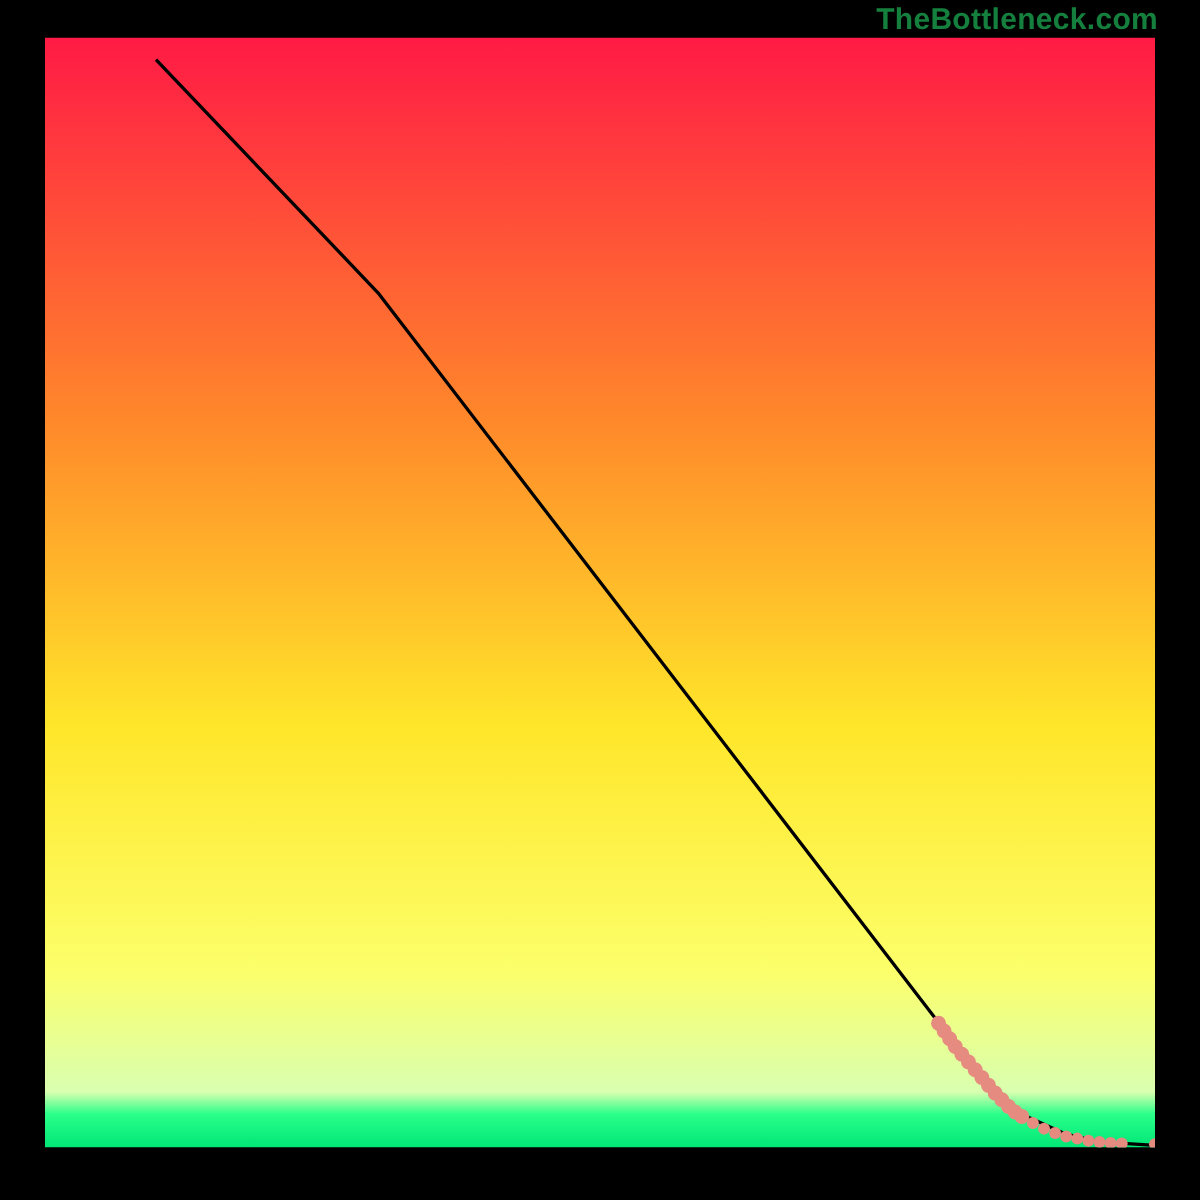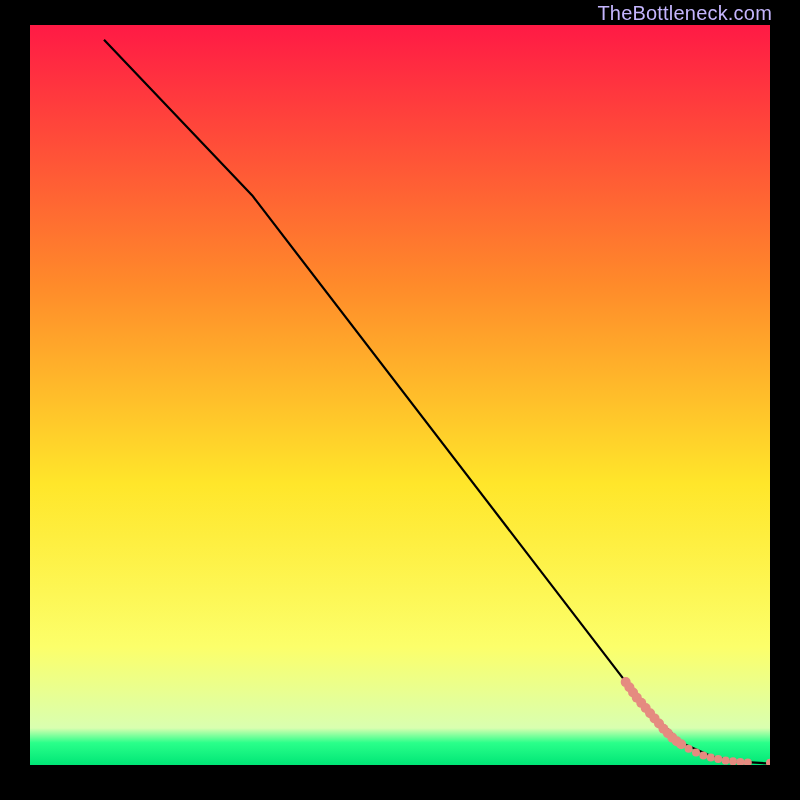--- a/index.html
+++ b/index.html
@@ -23,23 +23,23 @@
     position: absolute;
     left: 0;
     top: 0;
     width: 740px;
     height: 740px;
   }
   .attribution {
     position: absolute;
     right: 28px;
     top: 2px;
-    color: #c4b5fd;
+    color: #15803d;
     font-size: 20px;
-    font-weight: 400;
+    font-weight: 700;
     letter-spacing: 0.2px;
   }
   svg { display: block; }
 </style>
 </head>
 <body>
 
 <div class="attribution">TheBottleneck.com</div>
 
 <div class="frame">

